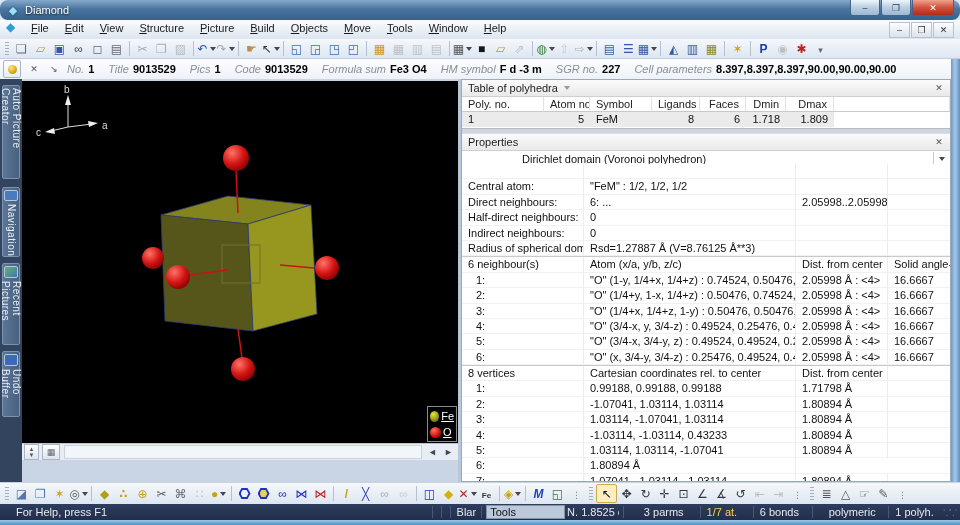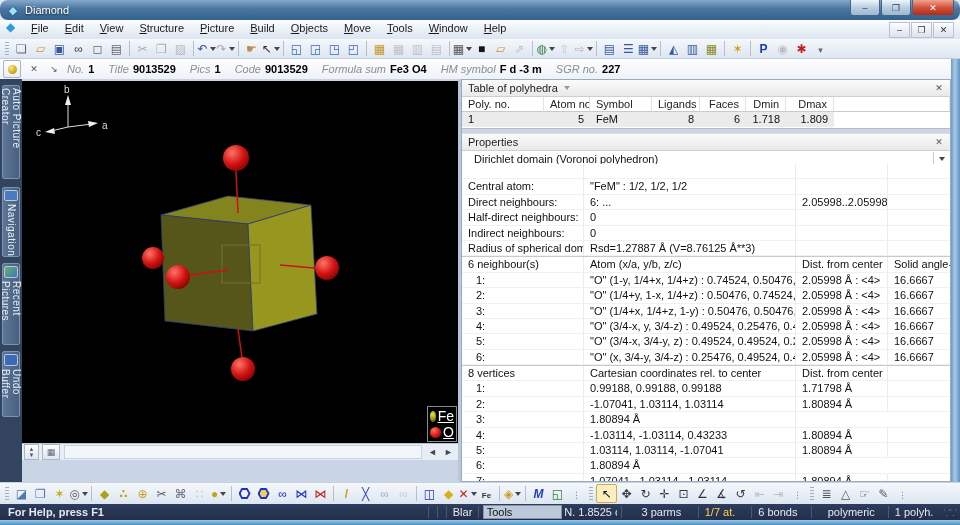--- a/index.html
+++ b/index.html
@@ -83,21 +83,21 @@
   .newpicbtn{height:14px;margin-left:6px;display:flex;align-items:center;padding:0 3px;
     border:1px solid #b0bccc;border-radius:2px;background:linear-gradient(#fff,#e2e9f2);}
   .chev{position:absolute;right:4px;top:3px;color:#556;font-size:10px;}
   .viewport{position:relative;width:436px;height:362px;background:#000;overflow:hidden;}
   .legend{position:absolute;right:1px;bottom:1px;width:30px;height:36px;border:1px solid #8a8a8a;
     background:#000;display:flex;flex-direction:column;justify-content:space-around;padding:1px 2px;box-sizing:border-box;}
   .lgrow{display:flex;align-items:center;height:15px;}
   .ball{width:11px;height:11px;border-radius:50%;margin-right:2px;}
   .ball.fe{background:radial-gradient(circle at 35% 30%,#e8e838,#8a8a10 65%,#4a4a06);}
   .ball.o{background:radial-gradient(circle at 35% 30%,#ff7060,#cc1010 60%,#7a0000);}
-  .lgrow span{color:#fff;font-size:14px;text-decoration:underline;}
+  .lgrow span{color:#fff;font-size:11px;text-decoration:underline;}
   .scrollrow{position:relative;height:16px;background:#e7edf5;border-top:1px solid #b8c4d4;
     display:flex;align-items:center;}
   .spinbox{width:13px;height:14px;margin-left:2px;border:1px solid #aab6c6;background:linear-gradient(#fff,#dde5ef);
     display:flex;flex-direction:column;align-items:center;justify-content:center;color:#556;}
   .spinbox .g{font-size:6px;}
   .gridbtn{width:16px;height:14px;margin-left:3px;border:1px solid #aab6c6;background:linear-gradient(#fff,#dde5ef);
     display:flex;align-items:center;justify-content:center;color:#667;}
   .gridbtn .g{font-size:9px;}
   .htrack{flex:1;height:12px;margin:0 4px;background:#f2f5fa;border:1px solid #c8d2e0;}
   .harrow{width:13px;height:13px;display:flex;align-items:center;justify-content:center;color:#445;margin-right:3px;}
@@ -116,33 +116,33 @@
   .pclose{position:absolute;right:4px;top:1px;width:14px;height:13px;display:flex;align-items:center;justify-content:center;color:#555;font-size:9px;}
   .ptable{height:31px;}
   .ptr{display:grid;grid-template-columns:82px 46px 62px 48px 46px 40px 48px 1fr;height:15px;line-height:15px;}
   .ptr.hd span{border-right:1px solid #e2e2e2;border-bottom:1px solid #c9c9c9;color:#222;}
   .ptr span{padding:0 6px;white-space:nowrap;overflow:hidden;box-sizing:border-box;}
   .ptr .ra{text-align:right;}
   .ptr.data span{background:#ebebeb;}
   .ptr.data span:last-child{background:#fff;}
   .pgap{height:4px;background:#ccd6e6;border-top:1px solid #bbb;border-bottom:1px solid #ddd;}
   .ddrow{height:16px;display:flex;align-items:center;border-bottom:1px solid #d8d8d8;background:#fff;}
-  .ddtext{flex:1;padding-left:12px;white-space:nowrap;overflow:hidden;}
+  .ddtext{flex:1;padding-left:12px;white-space:nowrap;overflow:hidden;margin-left:48px;}
   .ddbtn{width:16px;height:14px;border-left:1px solid #c8c8c8;display:flex;align-items:center;justify-content:center;}
   .ddbtn .car{margin:0;}
   .pgrid{position:absolute;left:0;top:84px;right:0;bottom:0;overflow:hidden;background:#fff;}
   .pr{display:grid;grid-template-columns:122px 212px 92px 1fr;height:14.4px;line-height:14.4px;border-bottom:1px solid #f1f1f1;}
   .pr span{padding:0 6px;white-space:nowrap;overflow:hidden;border-right:1px solid #ececec;box-sizing:border-box;}
   .pr span:last-child{border-right:none;}
   .pr.sect{border-top:1px solid #c9c9c9;}
   .pr.ind span:first-child{padding-left:14px;}
   
   .statusbar{position:absolute;left:0;top:504px;width:960px;height:16px;background:linear-gradient(#2e3d5e,#222e4a);
     display:flex;align-items:center;color:#e6e9ef;}
-  .sb-help{width:430px;padding-left:8px;white-space:nowrap;overflow:hidden;font-weight:bold;}
+  .sb-help{width:430px;padding-left:16px;white-space:nowrap;overflow:hidden;}
   .ssep{width:1px;height:12px;background:#4a5878;margin:0 4px;}
   .sseg{white-space:nowrap;overflow:hidden;padding:0 2px;}
   .sb-mode{width:74px;height:12px;background:#bcc9da;border:1px solid #8694a8;color:#111;
     padding:0 3px;line-height:12px;overflow:hidden;}
   .sb-atoms{color:#ffd24a;}
   .sgrip{margin-left:auto;margin-right:4px;color:#7a88a4;font-size:9px;letter-spacing:-1px;}
 </style>
 </head>
 <body>
 
@@ -343,20 +343,24 @@
         <span class="l">Formula sum</span>
         <span class="v">Fe3 O4</span>
       </span>
     <span class="fld">
         <span class="l">HM symbol</span>
         <span class="v">F d -3 m</span>
       </span>
     <span class="fld">
         <span class="l">SGR no.</span>
         <span class="v">227</span>
+      </span>
+    <span class="fld">
+        <span class="l">Cell parameters</span>
+        <span class="v">8.397,8.397,8.397,90.00,90.00,90.00</span>
       </span>
   </div>
 
   <div class="main">
 
     <div class="leftstrip">
       <div class="vtab" style="top:6px;height:94px">
         <span class="vlabel">Auto Picture Creator</span>
       </div>
       <div class="vtab" style="top:108px;height:70px">
@@ -575,20 +579,21 @@
             <span></span>
           </div>
         <div class="pr ind">
             <span>2:</span>
             <span>-1.07041, 1.03114, 1.03114</span>
             <span>1.80894 Å</span>
             <span></span>
           </div>
         <div class="pr ind">
             <span>3:</span>
+            <span>1.03114, -1.07041, 1.03114</span>
             <span>1.80894 Å</span>
             <span></span>
           </div>
         <div class="pr ind">
             <span>4:</span>
             <span>-1.03114, -1.03114, 0.43233</span>
             <span>1.80894 Å</span>
             <span></span>
           </div>
         <div class="pr ind">

